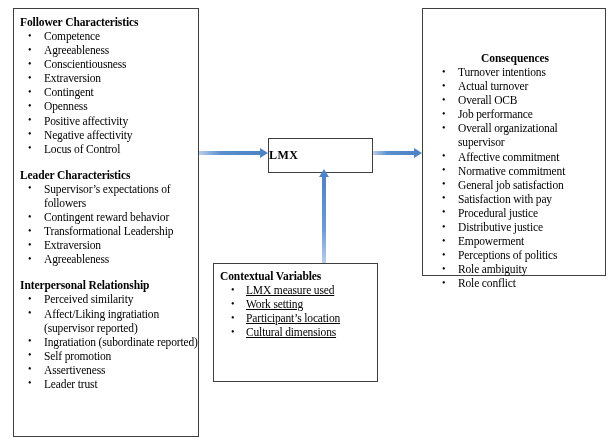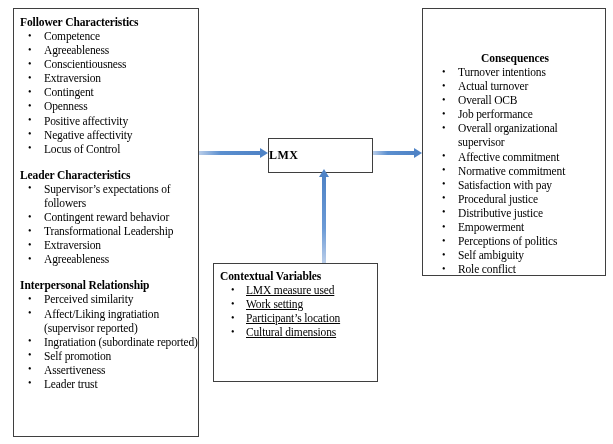--- a/index.html
+++ b/index.html
@@ -205,26 +205,27 @@
   <div class="box" id="right-box">
     <div class="box-title">Consequences</div>
     <ul class="bullets">
       <li>Turnover intentions</li>
       <li>Actual turnover</li>
       <li>Overall OCB</li>
       <li>Job performance</li>
       <li>Overall organizational supervisor</li>
       <li>Affective commitment</li>
       <li>Normative commitment</li>
+      <li>General job satisfaction</li>
       <li>Satisfaction with pay</li>
       <li>Procedural justice</li>
       <li>Distributive justice</li>
       <li>Empowerment</li>
       <li>Perceptions of politics</li>
-      <li>Self ambiguity</li>
+      <li>Role ambiguity</li>
       <li>Role conflict</li>
     </ul>
   </div>
 
   <div class="arrow-h" id="arrow-left-to-lmx">
     <span class="head"></span>
   </div>
   <div class="arrow-h" id="arrow-lmx-to-right">
     <span class="head"></span>
   </div>

